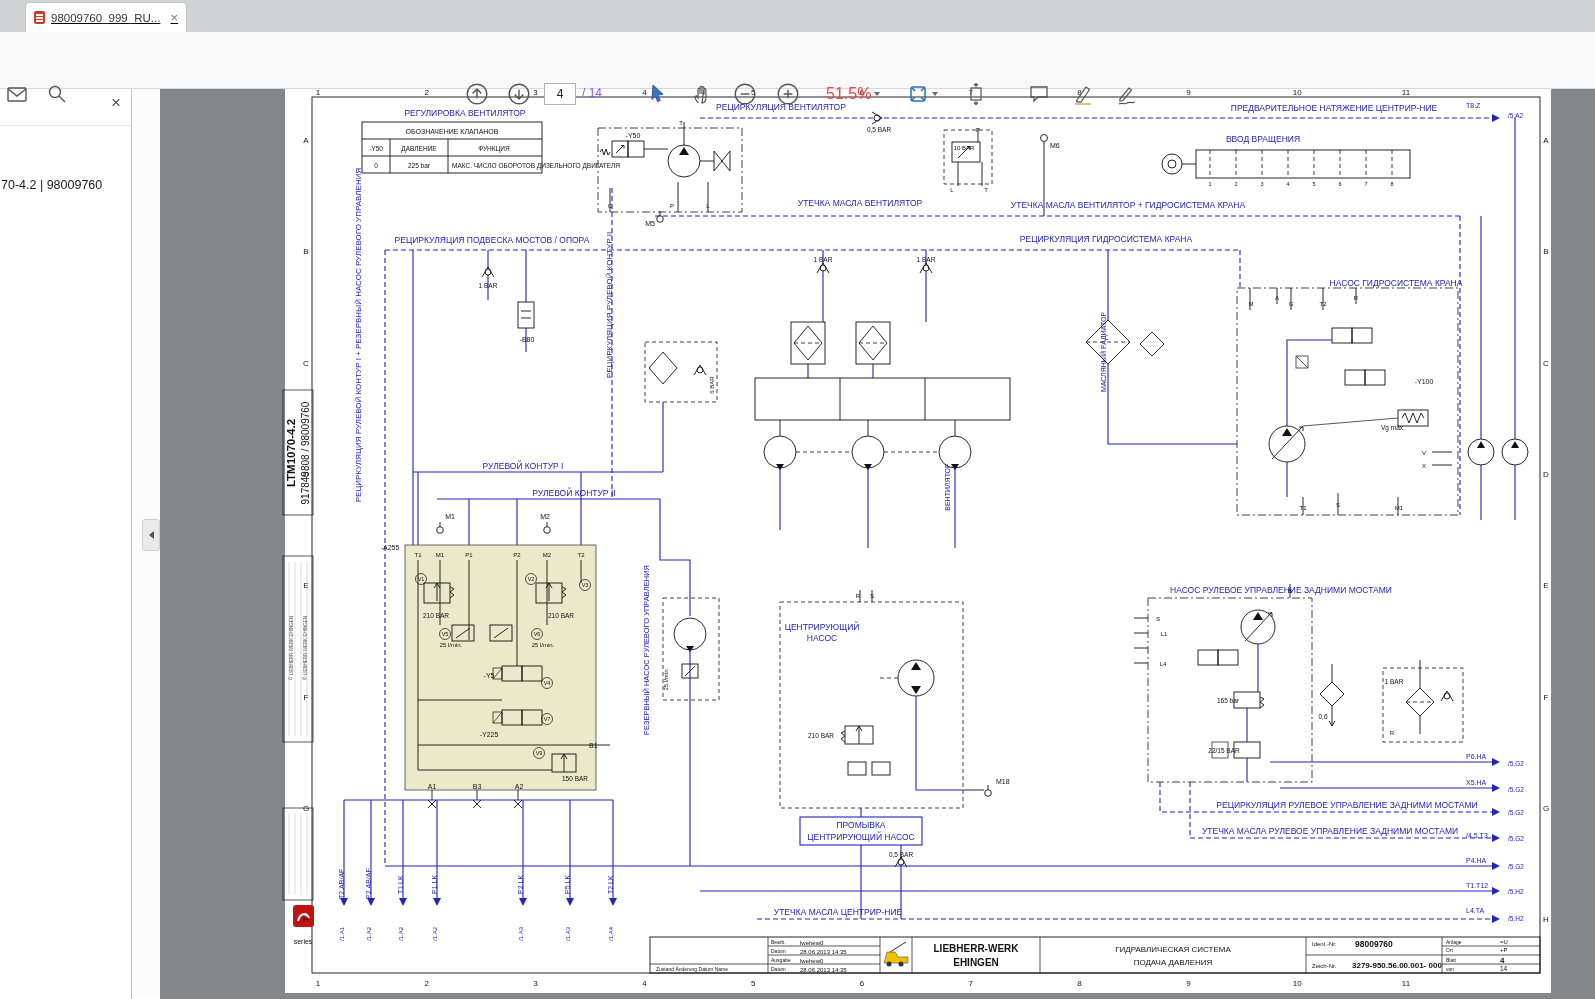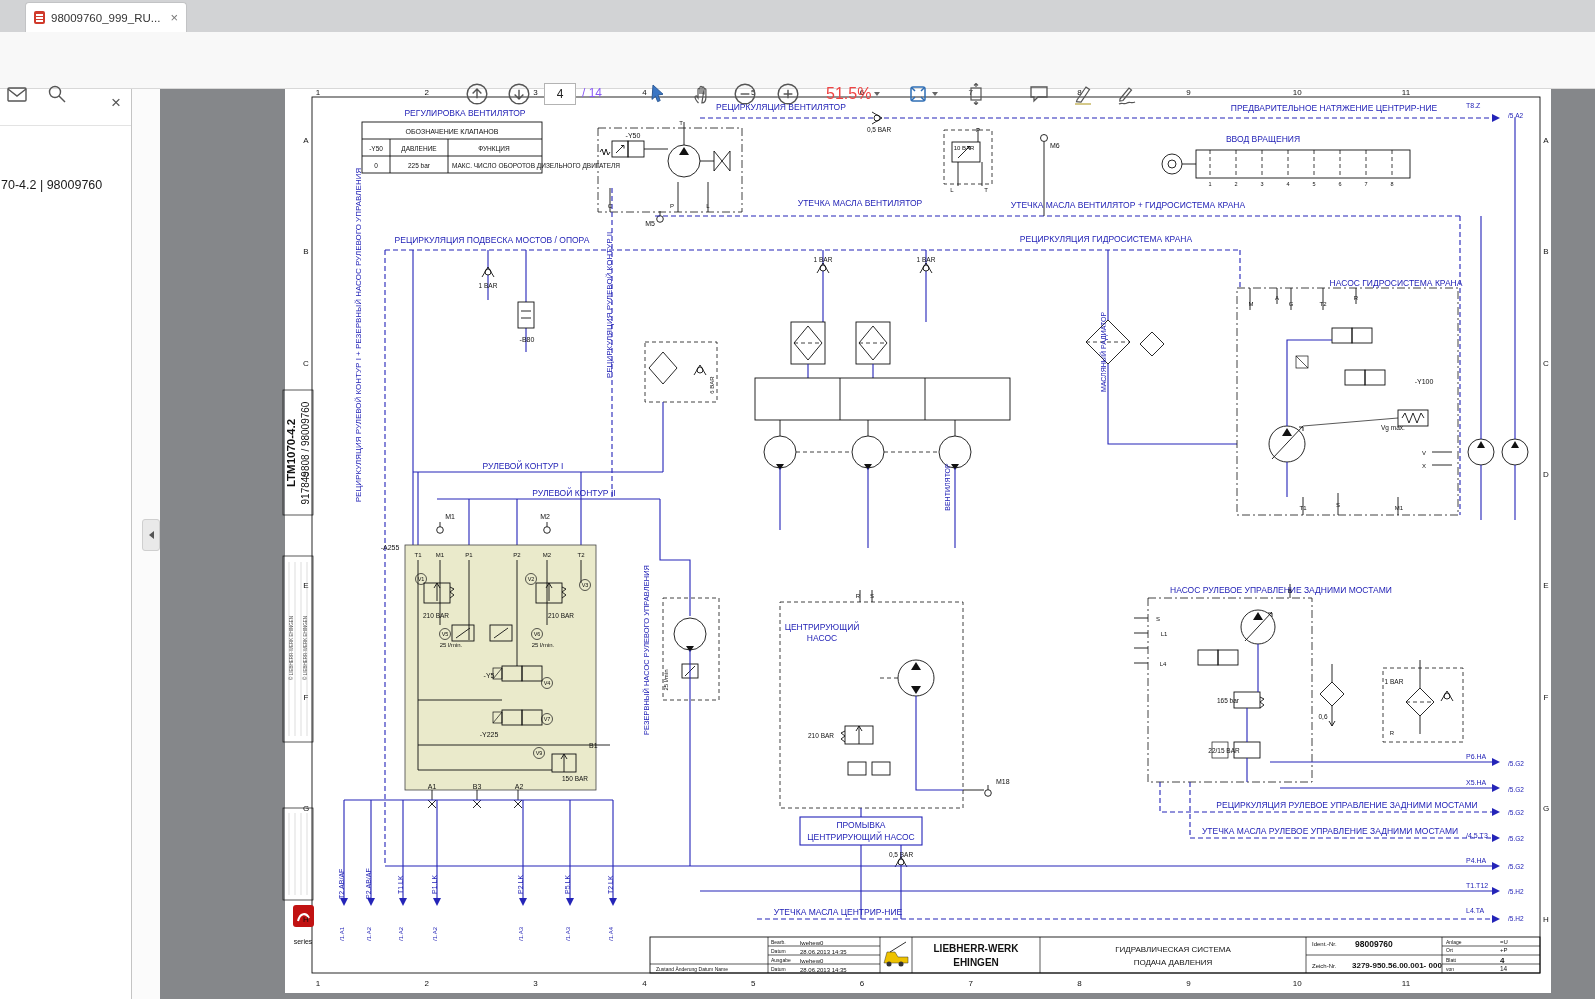--- a/index.html
+++ b/index.html
@@ -3,21 +3,21 @@
 <meta charset="utf-8">
 <style>
   html,body{margin:0;padding:0;}
   body{width:1595px;height:999px;position:relative;overflow:hidden;
        font-family:"Liberation Sans",sans-serif;background:#85878a;}
   
   .tabbar{position:absolute;left:0;top:0;width:100%;height:32px;background:#d2d3d5;
           border-bottom:1px solid #b9babc;z-index:30;}
   .tab{position:absolute;left:25px;top:2px;width:162px;height:30px;background:#fff;
        border:1px solid #c2c3c5;border-bottom:none;border-radius:4px 4px 0 0;
-       display:flex;align-items:center;gap:6px;padding:0 8px;box-sizing:border-box;}
+       display:flex;align-items:center;gap:6px;padding:0 8px;box-sizing:border-box;text-decoration:underline;}
   .tab-icon{width:11px;height:13px;background:#d03a2b;border-radius:2px;position:relative;flex:0 0 auto;}
   .tab-icon:after{content:"";position:absolute;left:2px;top:3px;width:7px;height:1.5px;background:#fff;
        box-shadow:0 3px 0 #fff,0 6px 0 #fff;}
   .tab-title{font-size:11.5px;color:#333;white-space:nowrap;overflow:hidden;flex:1;}
   .tab-close{color:#777;font-size:13px;line-height:13px;cursor:default;flex:0 0 auto;}
   
   .toolbar{position:absolute;left:0;top:32px;width:100%;height:56px;background:#f8f8f8;
            border-bottom:1px solid #d8d8d8;z-index:30;}
   .tb{position:absolute;top:47px;width:30px;height:30px;display:flex;align-items:center;
       justify-content:center;border-radius:3px;}

